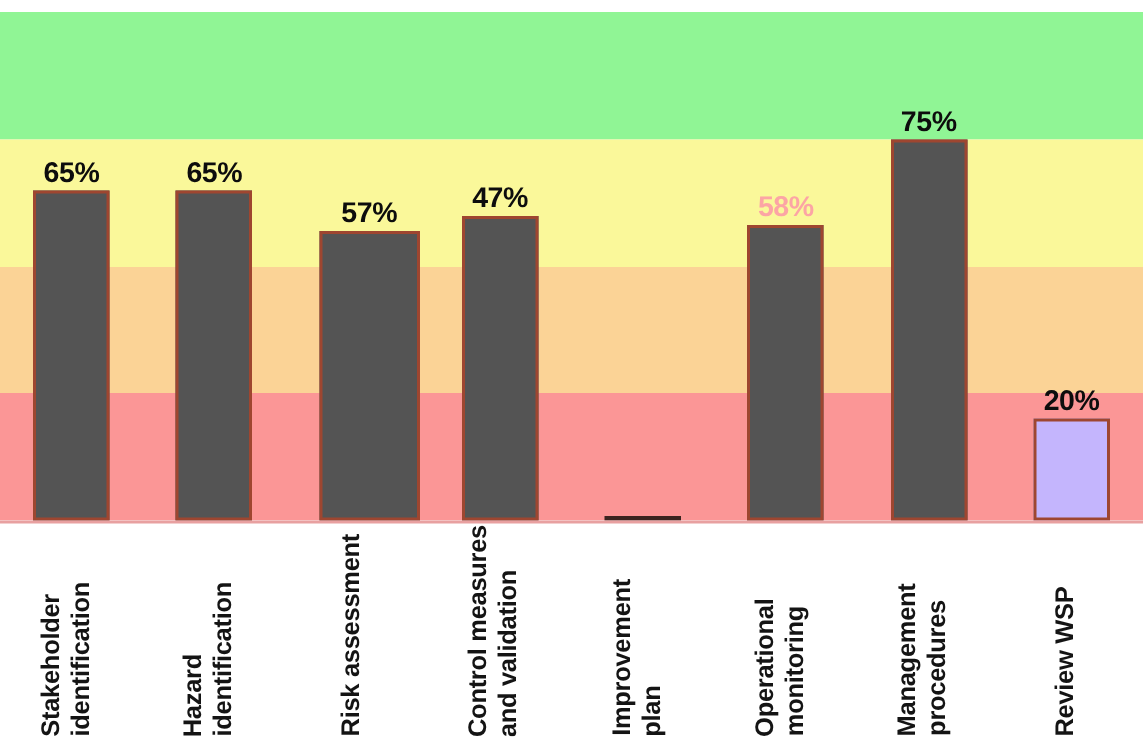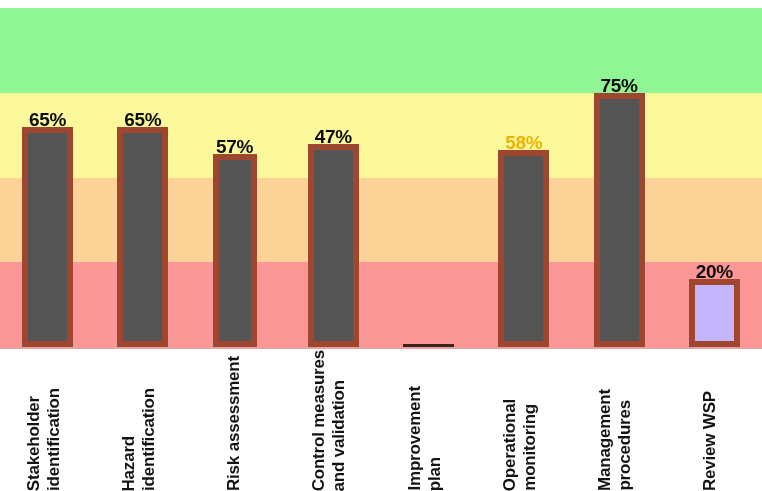--- a/index.html
+++ b/index.html
@@ -38,21 +38,21 @@
     position: absolute;
     left: 0;
     top: 0;
     width: 762px;
     height: 347px;
   }
   .bar {
     position: absolute;
     bottom: 0;
     background: #545454;
-    border: 6px solid #eab308;
+    border: 2px solid #eab308;
     box-sizing: border-box;
   }
   .bar.zero-bar {
     border: 0;
     border-top: 3px solid #3b2420;
     background: transparent;
   }
   .bar-value {
     position: absolute;
     left: 50%;
@@ -115,29 +115,29 @@
     <div class="band" style="top: 254.25px; height: 84.75px; background: rgb(251, 150, 150);"></div>
   </div>
 
   <div id="bars-layer">
       <div class="bar" style="left: 22.125px; width: 51px; height: 220.35px; background: rgb(84, 84, 84); border-color: rgb(158, 70, 48);">
         <span class="bar-value" style="color: rgb(13, 13, 13);">65%</span>
       </div>
       <div class="bar" style="left: 117.375px; width: 51px; height: 220.35px; background: rgb(84, 84, 84); border-color: rgb(158, 70, 48);">
         <span class="bar-value" style="color: rgb(13, 13, 13);">65%</span>
       </div>
-      <div class="bar" style="left: 212.625px; width: 44px; height: 193.23px; background: rgb(84, 84, 84); border-color: rgb(158, 70, 48);">
+      <div class="bar" style="left: 212.625px; width: 67px; height: 193.23px; background: rgb(84, 84, 84); border-color: rgb(158, 70, 48);">
         <span class="bar-value" style="color: rgb(13, 13, 13);">57%</span>
       </div>
       <div class="bar" style="left: 307.875px; width: 51px; height: 203px; background: rgb(84, 84, 84); border-color: rgb(158, 70, 48);">
         <span class="bar-value" style="color: rgb(13, 13, 13);">47%</span>
       </div>
       <div class="bar zero-bar" style="left: 403.125px; width: 51px; height: 3px;"></div>
       <div class="bar" style="left: 498.375px; width: 51px; height: 196.62px; background: rgb(84, 84, 84); border-color: rgb(158, 70, 48);">
-        <span class="bar-value" style="color: #eab308;">58%</span>
+        <span class="bar-value" style="color: #fca5a5;">58%</span>
       </div>
       <div class="bar" style="left: 593.625px; width: 51px; height: 254.25px; background: rgb(84, 84, 84); border-color: rgb(158, 70, 48);">
         <span class="bar-value" style="color: rgb(13, 13, 13);">75%</span>
       </div>
       <div class="bar" style="left: 688.875px; width: 51px; height: 67.8px; background: #c4b5fd; border-color: rgb(158, 70, 48);">
         <span class="bar-value" style="color: rgb(13, 13, 13);">20%</span>
       </div>
     </div>
 
   <div id="baseline"></div>

